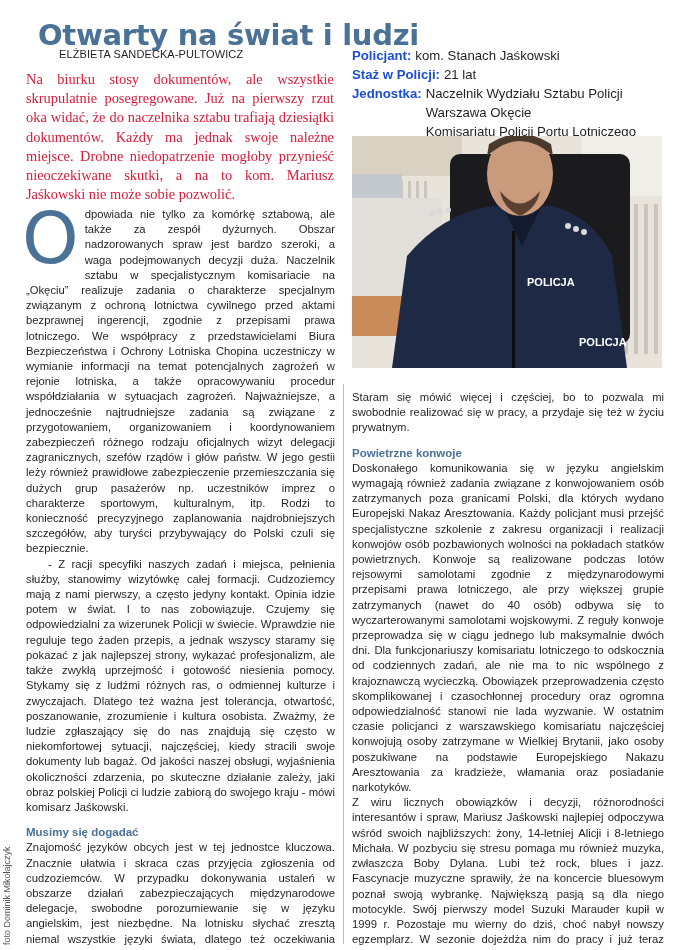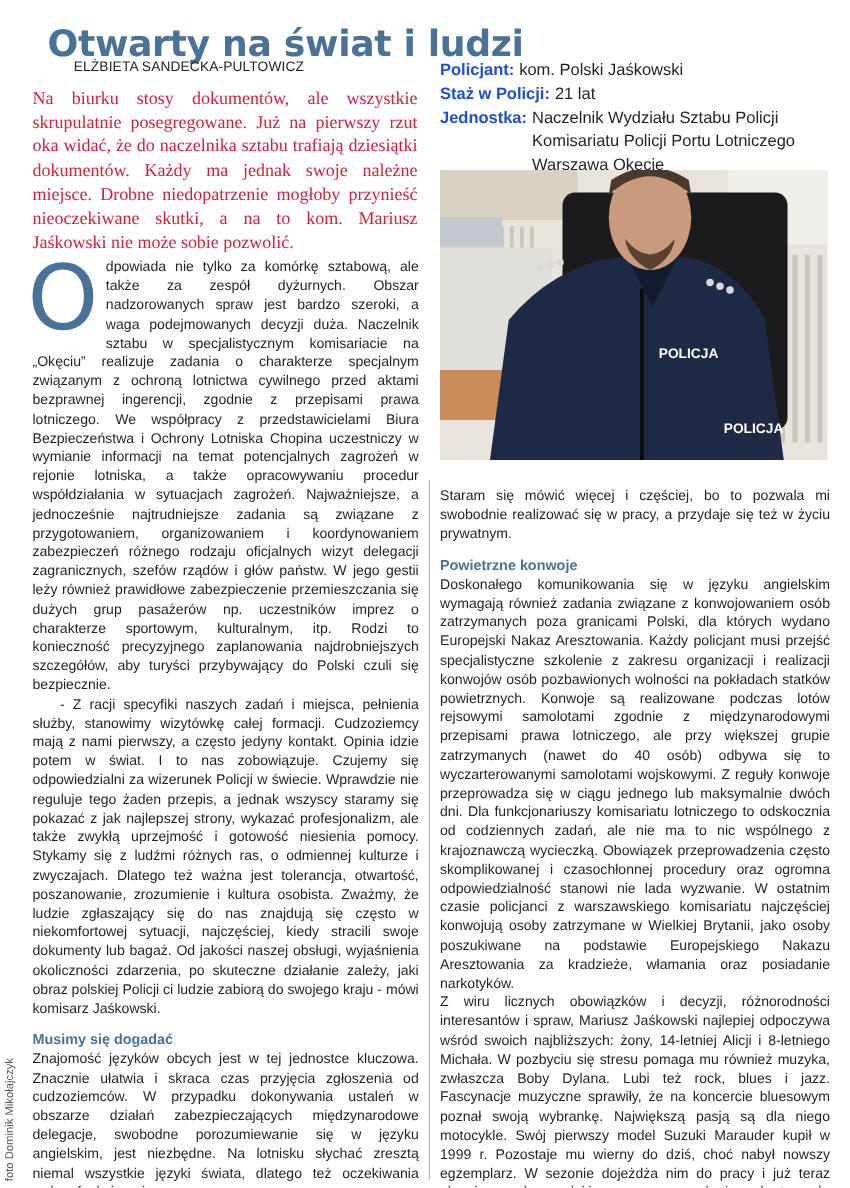--- a/index.html
+++ b/index.html
@@ -26,35 +26,35 @@
 <body>
 
 <h1 class="title">Otwarty na świat i ludzi</h1>
 <div class="author">ELŻBIETA SANDECKA-PULTOWICZ</div>
 <p class="lead">Na biurku stosy dokumentów, ale wszystkie skrupulatnie posegregowane. Już na pierwszy rzut oka widać, że do naczelnika sztabu trafiają dziesiątki dokumentów. Każdy ma jednak swoje należne miejsce. Drobne niedopatrzenie mogłoby przynieść nieoczekiwane skutki, a na to kom. Mariusz Jaśkowski nie może sobie pozwolić.</p>
 
 <div class="infobox">
   <div class="info-row">
     <span class="info-label">Policjant:</span>
     <span class="info-lines">
-        <span>kom. Polski Jaśkowski</span>
+        <span>kom. Stanach Jaśkowski</span>
       </span>
   </div>
   <div class="info-row">
     <span class="info-label">Staż w Policji:</span>
     <span class="info-lines">
         <span>21 lat</span>
       </span>
   </div>
   <div class="info-row">
     <span class="info-label">Jednostka:</span>
     <span class="info-lines">
       <span>Naczelnik Wydziału Sztabu Policji</span>
+      <span>Warszawa Okęcie</span>
       <span>Komisariatu Policji Portu Lotniczego</span>
-      <span>Warszawa Okęcie</span>
     </span>
   </div>
 </div>
 
 <div class="photo">
   <svg width="310" height="232" viewBox="0 0 310 232">
     <rect x="0" y="0" width="310" height="232" fill="#e8e4dc"></rect>
     <rect x="0" y="0" width="110" height="40" fill="#d9d2c2"></rect>
     <rect x="230" y="0" width="80" height="60" fill="#f0eee9"></rect>
     <g fill="#c9c6c0">

